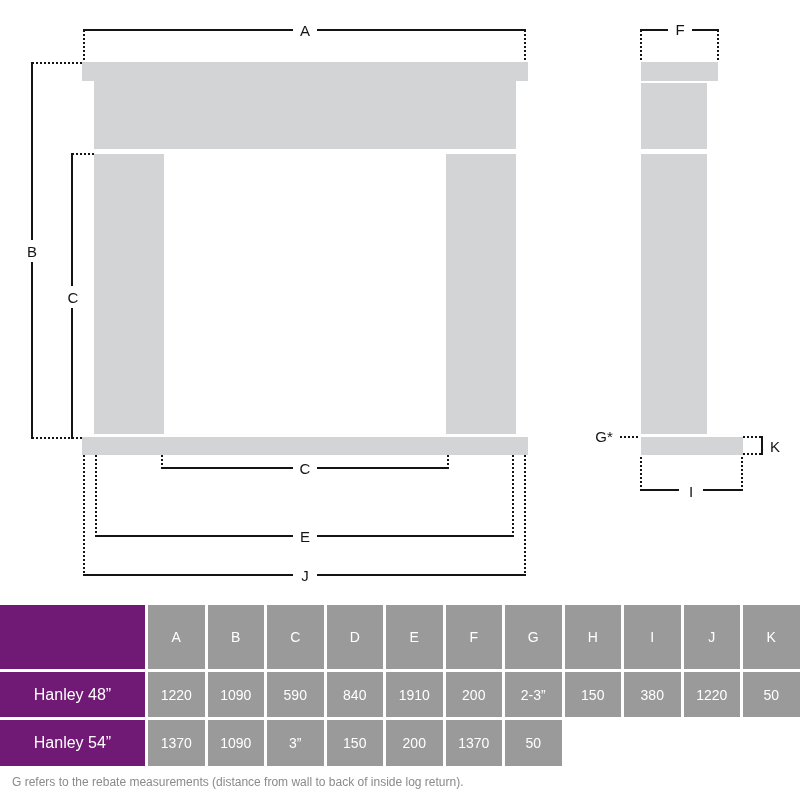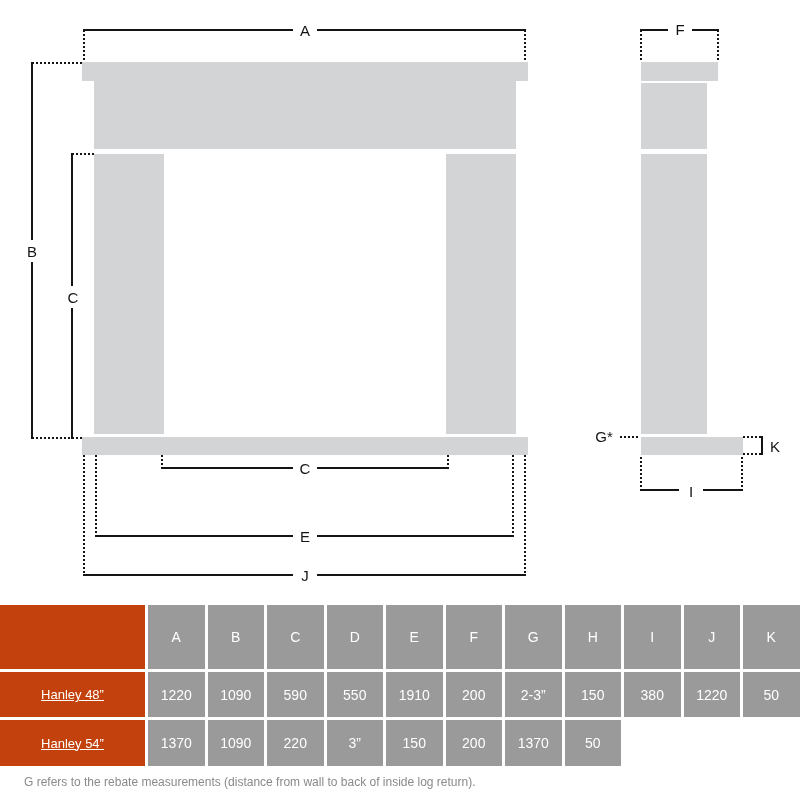--- a/index.html
+++ b/index.html
@@ -9,22 +9,22 @@
     #diagram .part { fill: #d3d4d6; }
     #diagram .dim { stroke: #141414; stroke-width: 2; fill: none; }
     #diagram .dot { stroke: #141414; stroke-width: 2; stroke-dasharray: 2 2; fill: none; }
     #diagram text { font-family: "Liberation Sans", "DejaVu Sans", sans-serif; font-size: 15px;
                     fill: #141414; text-anchor: middle; dominant-baseline: central; }
     .spec-table { position: absolute; left: 0; top: 605px; width: 800px;
                   display: grid; grid-template-columns: 145px repeat(11, 56.5px);
                   grid-template-rows: 64px 45px 46px; column-gap: 3px; row-gap: 3px; }
     .cell { display: flex; align-items: center; justify-content: center;
             color: #ffffff; font-size: 14px; background: #9a9a9a; }
-    .cell.dark { background: #c2410c; font-size: 13px; text-decoration: underline; }
-    .footnote { position: absolute; left: 24px; top: 775px; font-size: 12px; color: #8a8a8a; }
+    .cell.dark { background: #701a75; font-size: 16px; }
+    .footnote { position: absolute; left: 12px; top: 775px; font-size: 12px; color: #8a8a8a; }
   </style>
 </head>
 <body>
 
 <svg id="diagram" viewBox="0 0 800 600" xmlns="http://www.w3.org/2000/svg">
 
   <g>
     <rect class="part" x="82" y="62" width="446" height="19"></rect>
     <rect class="part" x="94" y="81" width="422" height="68"></rect>
     <rect class="part" x="94" y="154" width="70" height="280"></rect>
@@ -127,33 +127,32 @@
   <div class="cell">G</div>
   <div class="cell">H</div>
   <div class="cell">I</div>
   <div class="cell">J</div>
   <div class="cell">K</div>
 
   <div class="cell dark">Hanley 48”</div>
   <div class="cell">1220</div>
   <div class="cell">1090</div>
   <div class="cell">590</div>
-  <div class="cell">550</div>
+  <div class="cell">840</div>
   <div class="cell">1910</div>
   <div class="cell">200</div>
   <div class="cell">2-3”</div>
   <div class="cell">150</div>
   <div class="cell">380</div>
   <div class="cell">1220</div>
   <div class="cell">50</div>
 
   <div class="cell dark">Hanley 54”</div>
   <div class="cell">1370</div>
   <div class="cell">1090</div>
-  <div class="cell">220</div>
   <div class="cell">3”</div>
   <div class="cell">150</div>
   <div class="cell">200</div>
   <div class="cell">1370</div>
   <div class="cell">50</div>
 </div>
 
 <div class="footnote">G refers to the rebate measurements (distance from wall to back of inside log return).</div>
 
 </body></html>

